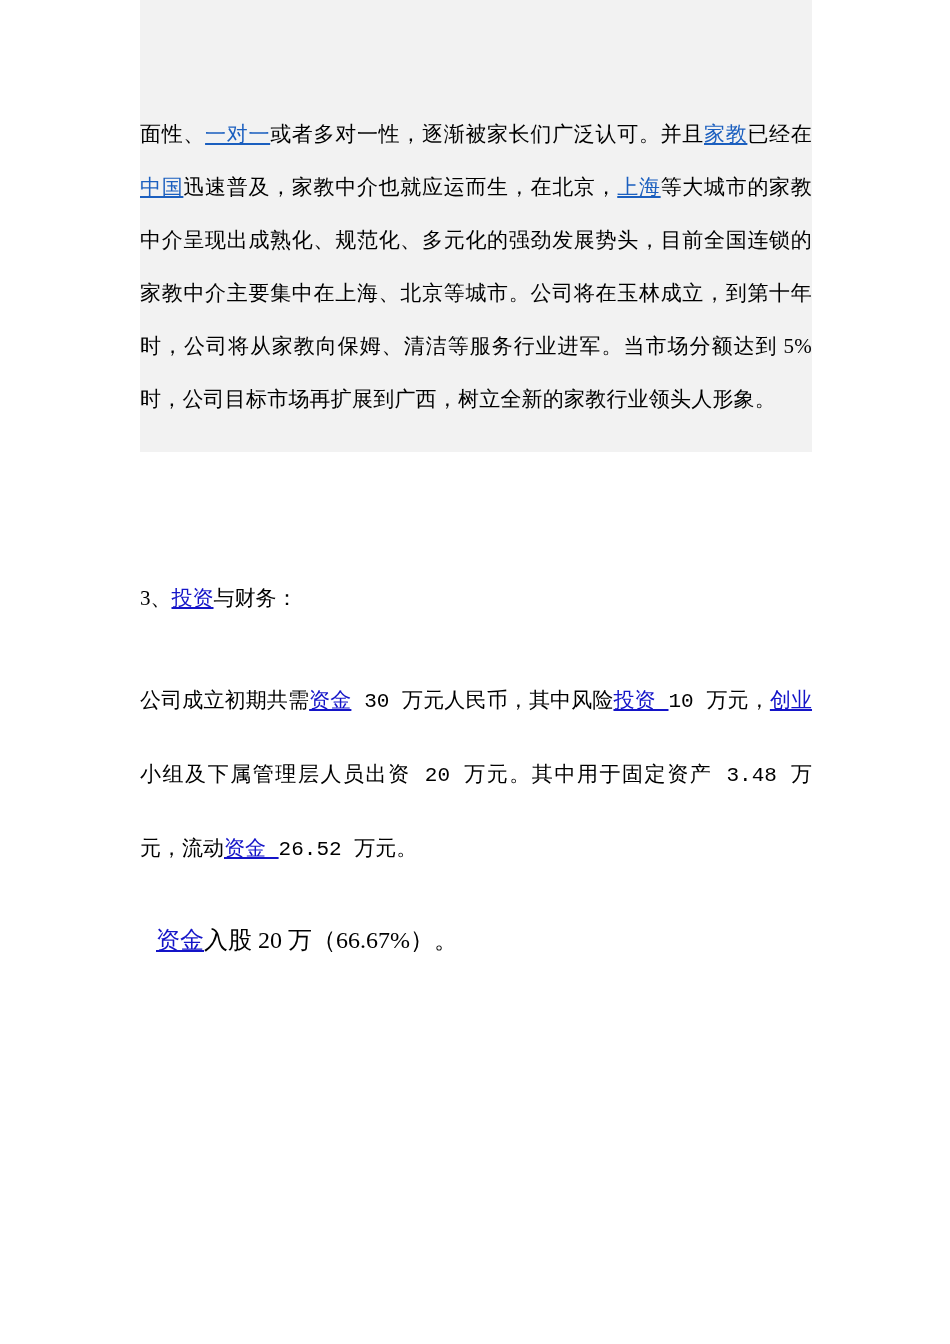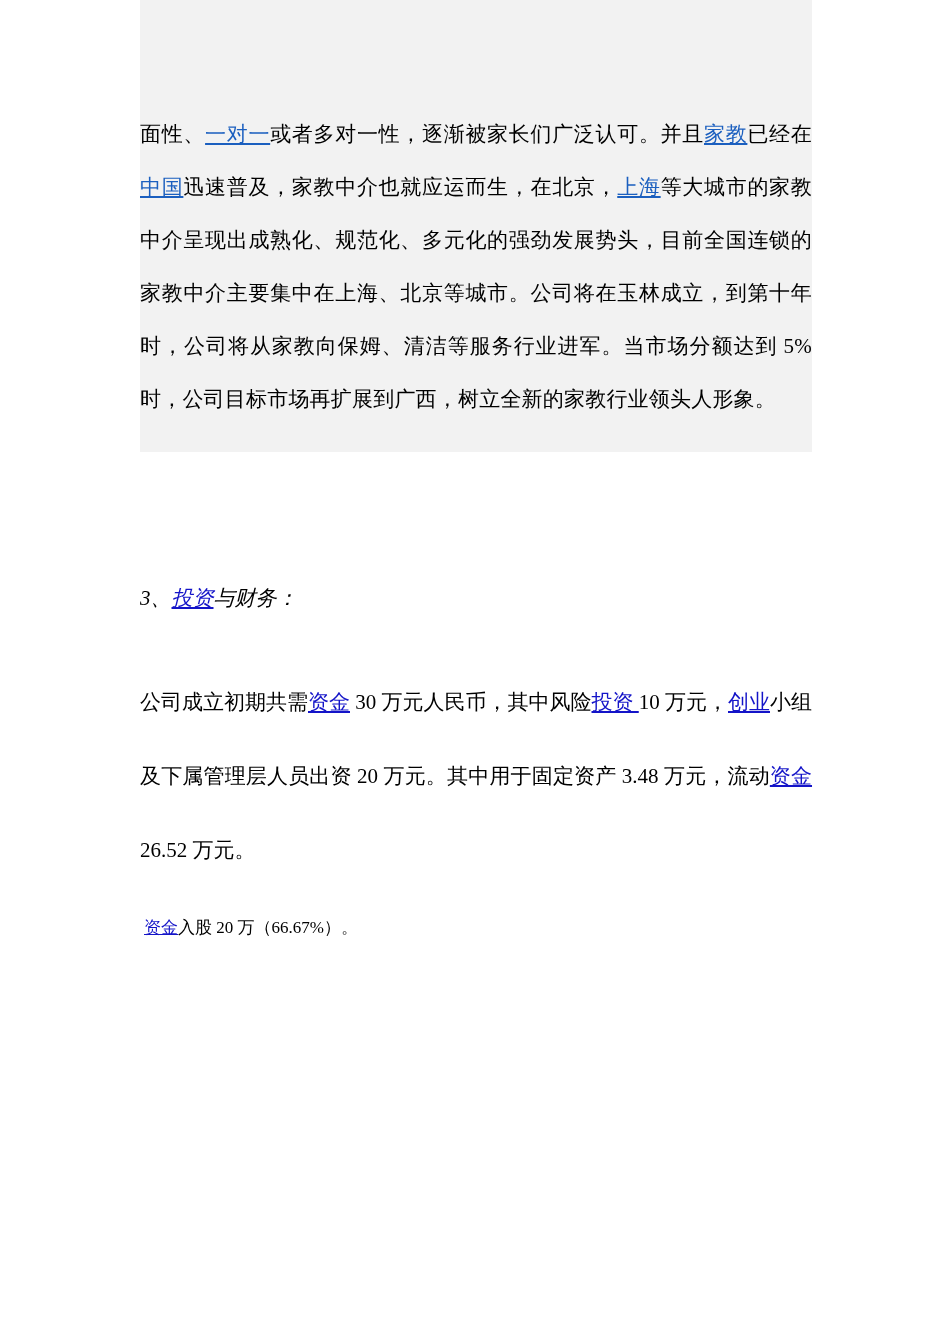--- a/index.html
+++ b/index.html
@@ -51,33 +51,32 @@
     text-decoration: underline;
   }
   .spacer-1 { height: 120px; }
   .spacer-2 { height: 40px; }
 
   p.section-title {
     margin: 0;
     font-size: 21px;
     line-height: 53px;
     font-family: "Liberation Serif", "DejaVu Serif", serif;
-    font-style: italic;
   }
   p.body-para {
     margin: 0;
     font-size: 21px;
     line-height: 74px;
     text-align: justify;
     text-justify: inter-ideograph;
-    font-family: Liberation Serif, serif;
+    font-family: Liberation Mono, monospace;
   }
   p.body-para-tight {
-    margin: 4px;
-    font-size: 17px;
+    margin: 16px;
+    font-size: 24px;
     line-height: 74px;
     font-family: "Liberation Serif", "DejaVu Serif", serif;
   }
 </style>
 </head>
 <body>
 
 <div class="page">
   <div class="content">
 

